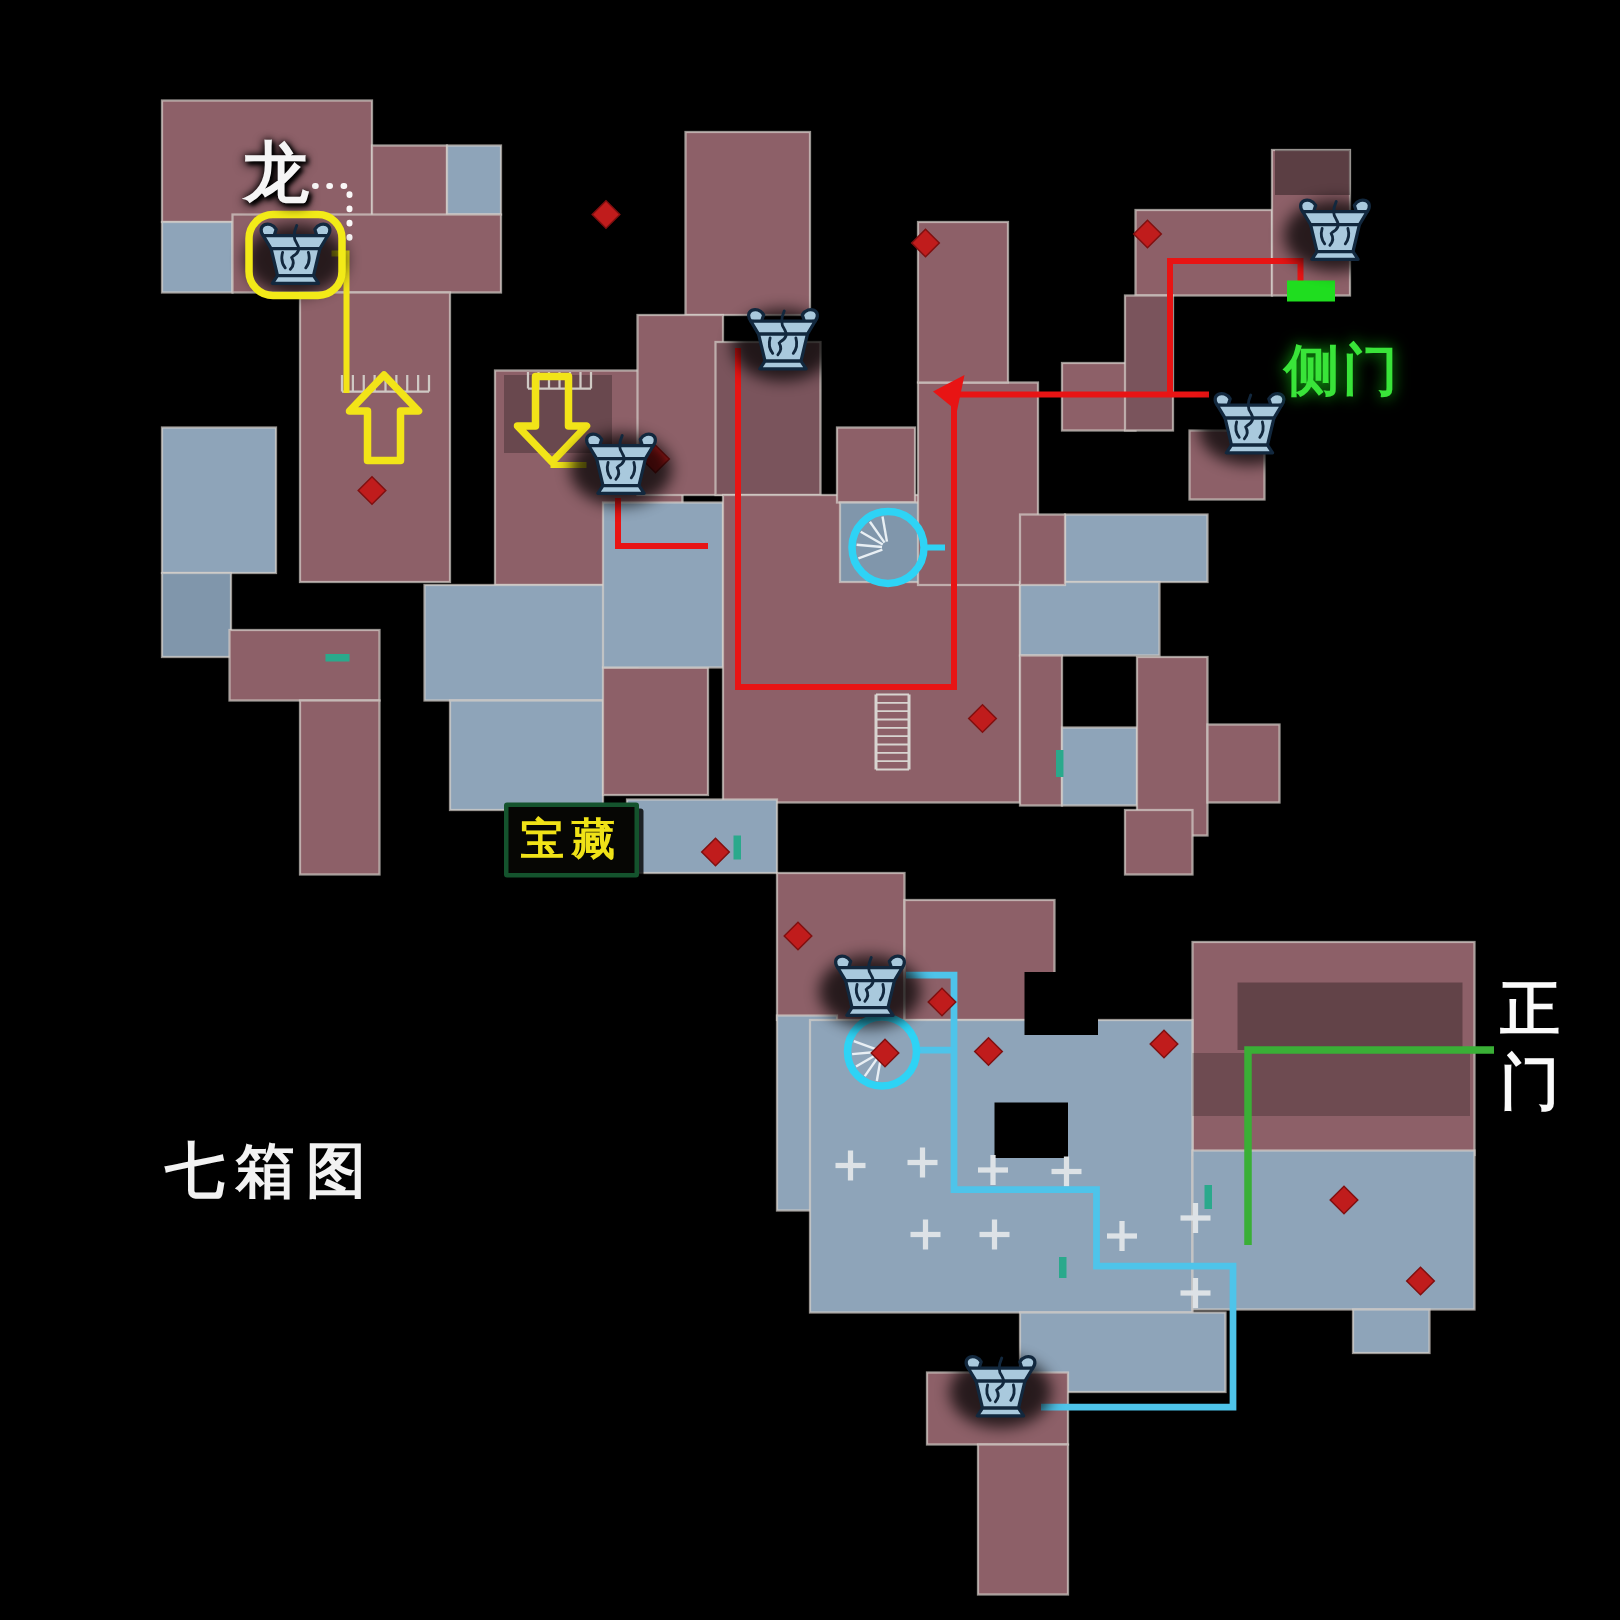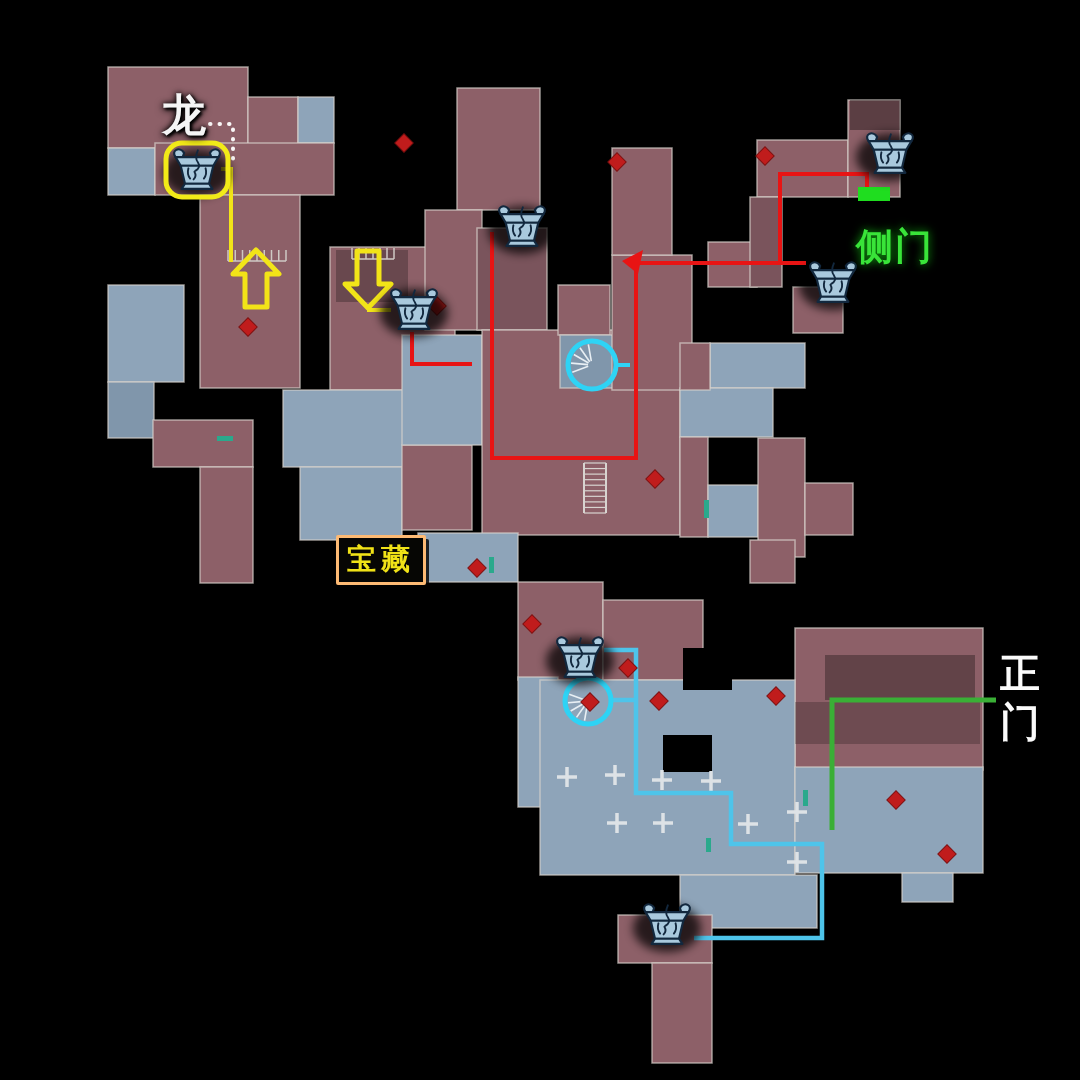--- a/index.html
+++ b/index.html
@@ -5,21 +5,21 @@
   html,body{margin:0;padding:0;background:#000;}
   .stage{position:relative;width:1080px;height:1080px;background:#000;overflow:hidden;
          font-family:"Liberation Sans","DejaVu Sans",sans-serif;}
   #map-svg{position:absolute;left:0;top:0;}
   .lbl{position:absolute;font-weight:bold;white-space:nowrap;}
   .lbl-dragon{left:162px;top:86px;font-size:44px;color:#f5f5f5;
     text-shadow:0 2px 8px #000,0 0 5px #000,2px 2px 3px #000;}
   .lbl-side-door{left:856px;top:222px;font-size:37px;color:#39e439;letter-spacing:2px;
     text-shadow:0 0 10px rgba(20,200,20,.85),0 2px 4px #000;}
   .lbl-treasure{left:336px;top:535px;font-size:29px;color:#f0e217;background:#060604;
-    border:3px solid #fdba74;border-radius:2px;padding:2px 8px;letter-spacing:5px;
+    border:3px solid #14532d;border-radius:2px;padding:2px 8px;letter-spacing:5px;
     box-shadow:3px 4px 0 rgba(0,0,0,.8);}
   .lbl-map-name{left:110px;top:753px;font-size:40px;color:#f2f2f2;letter-spacing:7px;
     text-shadow:0 2px 6px #000,2px 2px 3px #000;}
   .lbl-main-gate{left:1000px;top:649px;font-size:40px;color:#fafafa;line-height:49px;
     text-align:center;text-shadow:0 2px 6px #000,2px 2px 3px #000;}
   #chest-sym path{fill:#a9c9dd;stroke:#12283e;stroke-width:2.5;stroke-linejoin:round;}
   #chest-sym .emblem{fill:none;stroke:#12283e;stroke-width:2.2;stroke-linecap:round;}
 </style>
 </head>
 <body>
@@ -233,17 +233,18 @@
       </g>
       <g>
         <ellipse cx="667" cy="928" rx="34" ry="24" fill="#000" opacity="0.72" filter="url(#soft)"></ellipse>
         <use href="#chest-sym" x="639" y="901" width="56" height="48"></use>
       </g>
     </svg>
 
   <div class="lbl lbl-dragon">龙</div>
   <div class="lbl lbl-side-door">侧门</div>
   <div class="lbl lbl-treasure">宝藏</div>
+  <div class="lbl lbl-map-name">七箱图</div>
   <div class="lbl lbl-main-gate">
     <div>正</div>
     <div>门</div>
   </div>
 </div>
 
 </body></html>

